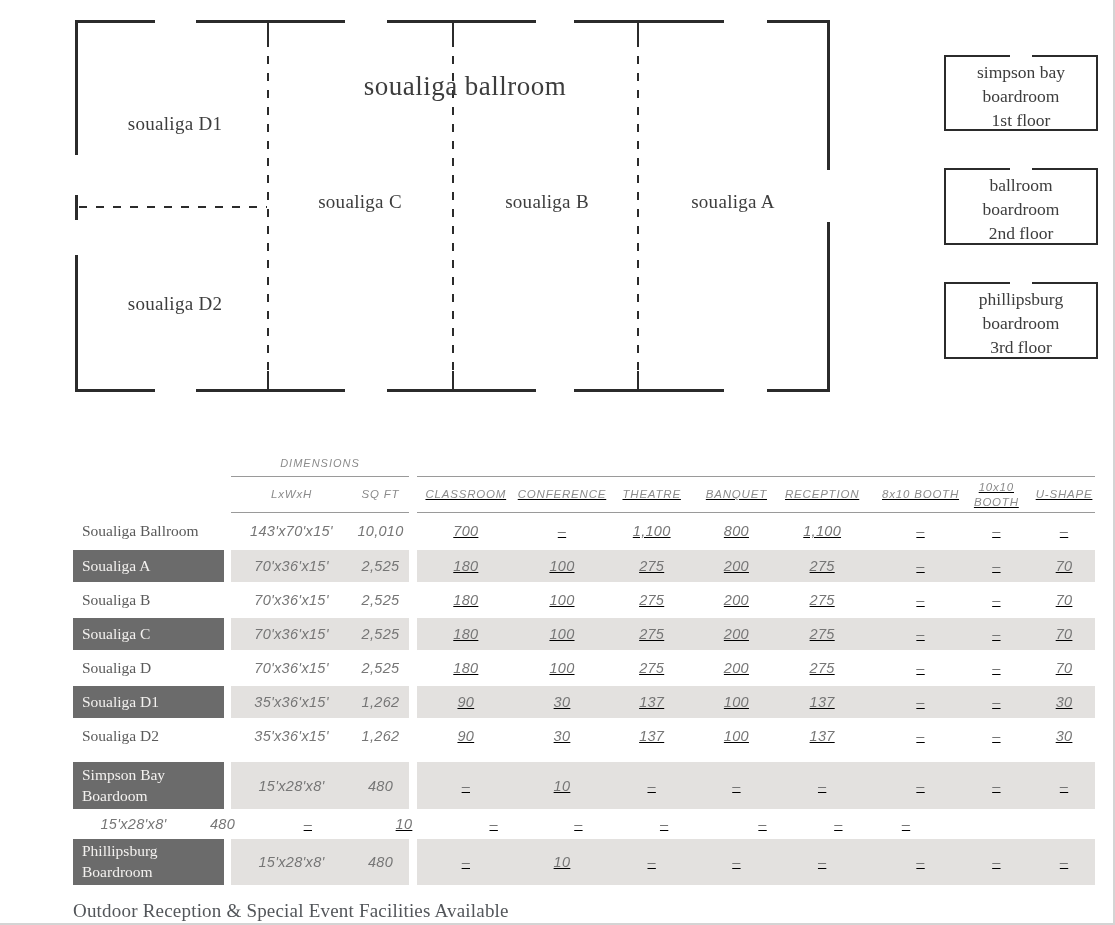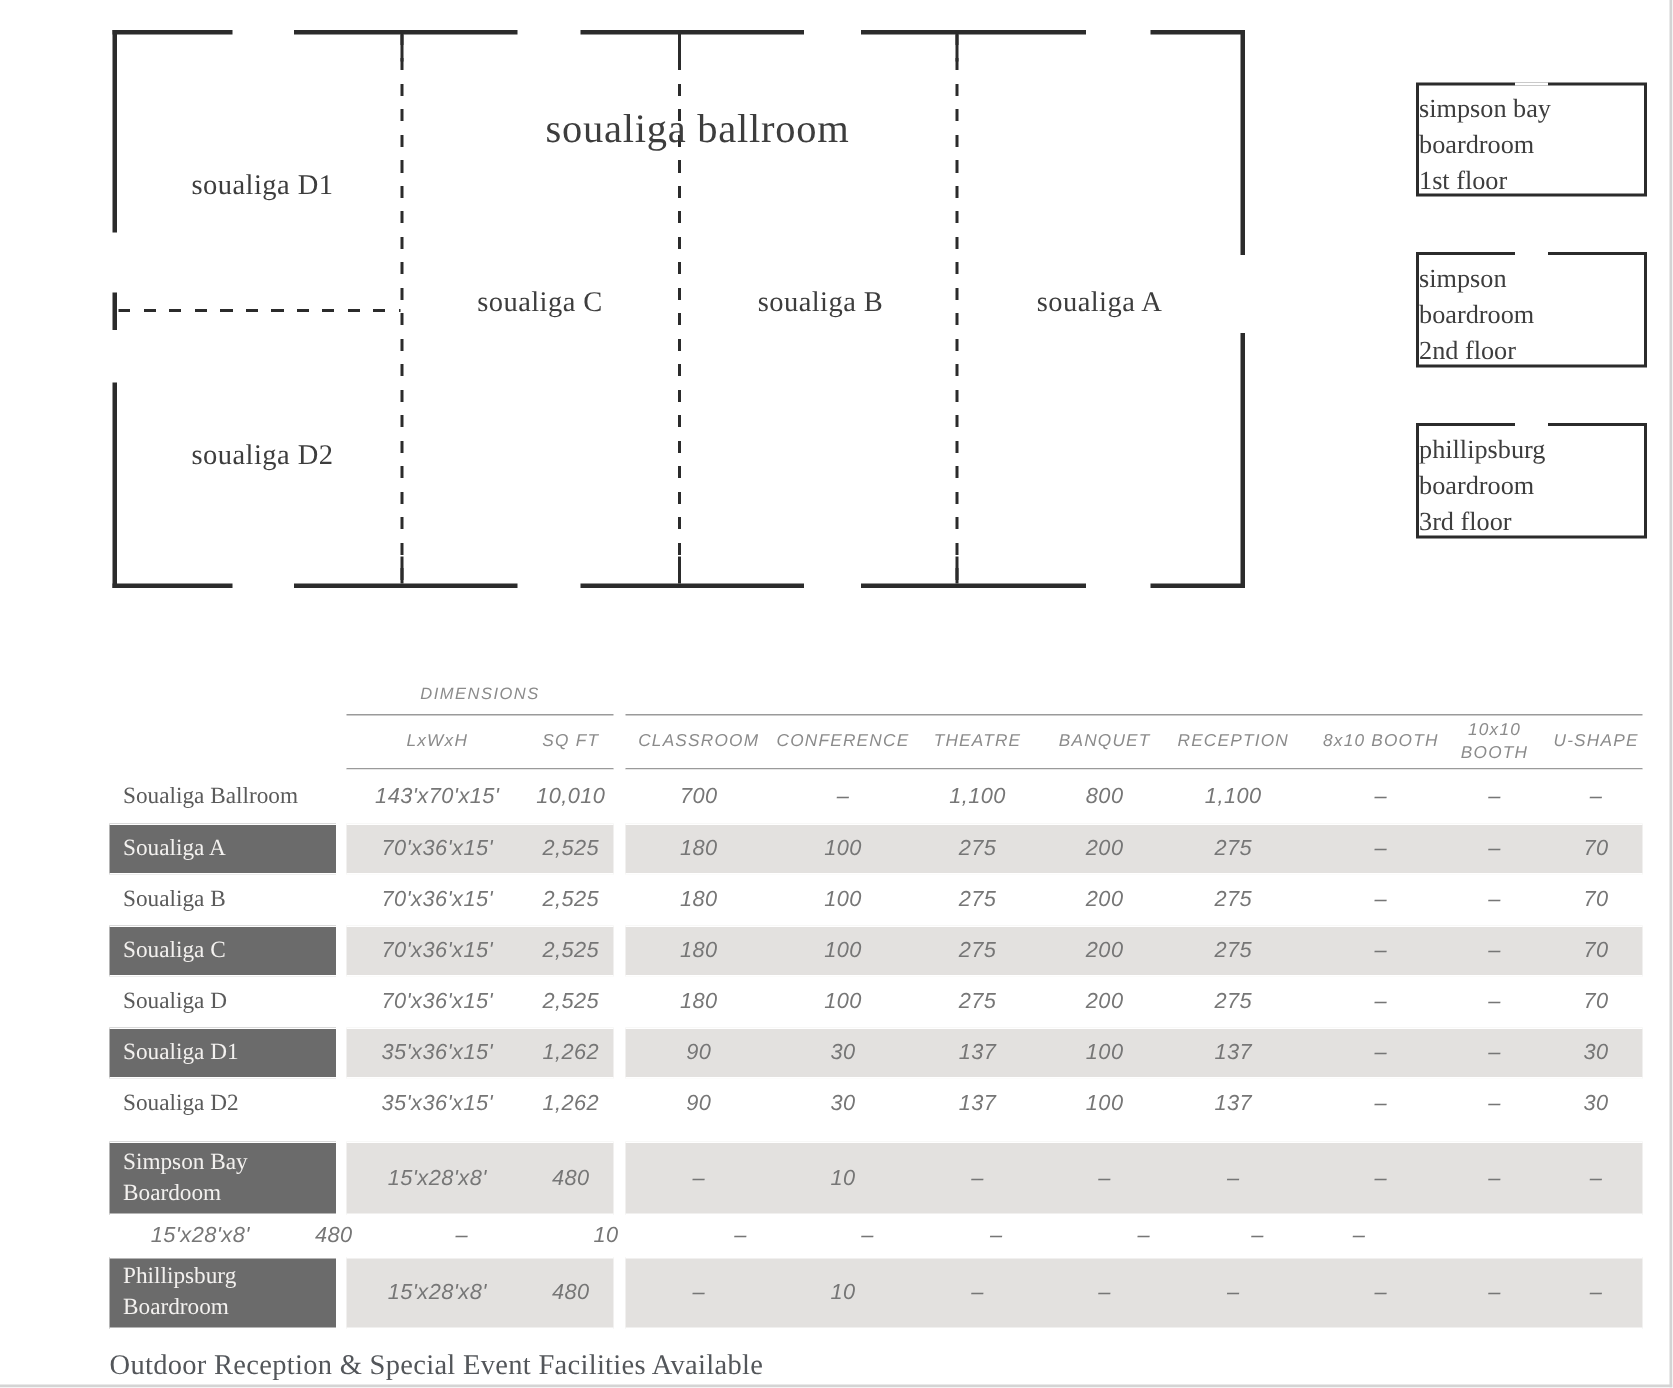--- a/index.html
+++ b/index.html
@@ -31,21 +31,21 @@
   .plan-label{
     position:absolute;transform:translate(-50%,-50%);
     color:#3d3d3d;font-size:19px;white-space:nowrap;letter-spacing:0.3px;
   }
   .plan-title{font-size:27px;letter-spacing:0.5px;}
 
   
   .bbox{
     position:absolute;left:944px;width:154px;
     box-sizing:border-box;border:2px solid #2b2b2b;background:#fff;
-    text-align:left;color:#3d3d3d;font-size:17.5px;line-height:1.38;
+    text-align:center;color:#3d3d3d;font-size:17.5px;line-height:1.38;
     padding-top:3px;
   }
   .bbox .notch{
     position:absolute;top:-2px;left:50%;transform:translateX(-50%);
     width:22px;height:2px;background:#ffffff;
   }
 
   
   .tablewrap{position:absolute;left:73px;top:450px;width:1022px;}
   .thead-groups{position:relative;height:27px;}
@@ -57,21 +57,21 @@
   .ghead.dim{left:158px;width:178px;}
   .ghead.cap{left:344px;width:678px;}
   .gline{position:absolute;bottom:0;height:1px;background:#9a9a9a;}
   .gline.dim{left:158px;width:178px;}
   .gline.cap{left:344px;width:678px;}
 
   .thead-cols{display:flex;height:36px;align-items:stretch;}
   .thead-cols .spacer{width:158px;}
   .blk{display:flex;align-items:center;box-sizing:border-box;}
   .blk.dims{width:178px;margin-right:8px;border-bottom:1px solid #9a9a9a;}
-  .blk.caps{width:678px;border-bottom:1px solid #9a9a9a;}
+  .blk.caps{width:678px;border-bottom:1px solid #9a9a9a;text-decoration:underline;}
   .hcell{
     display:flex;align-items:center;justify-content:center;text-align:center;
     font-family:"Liberation Sans", sans-serif;font-style:italic;
     font-size:11.5px;letter-spacing:0.8px;color:#8b8b8b;line-height:1.3;
   }
   .d0{width:68%;} .d1{width:32%;}
   .c0{width:14.75%;} .c1{width:14.3%;} .c2{width:12.8%;} .c3{width:12.8%;}
   .c4{width:13.1%;} .c5{width:11.8%;margin-left:16px;} .c6{width:11.1%;} .c7{width:9.35%;}
 
   .trow{display:flex;align-items:stretch;min-height:34px;}
@@ -146,21 +146,21 @@
   </div>
 
   <div class="bbox" style="top:55px;height:76px;">
     <div class="notch"></div>
     <div>simpson bay</div>
     <div>boardroom</div>
     <div>1st floor</div>
   </div>
   <div class="bbox" style="top:168px;height:77px;">
     <div class="notch"></div>
-    <div>simpson</div>
+    <div>ballroom</div>
     <div>boardroom</div>
     <div>2nd floor</div>
   </div>
   <div class="bbox" style="top:282px;height:77px;">
     <div class="notch"></div>
     <div>phillipsburg</div>
     <div>boardroom</div>
     <div>3rd floor</div>
   </div>
 

